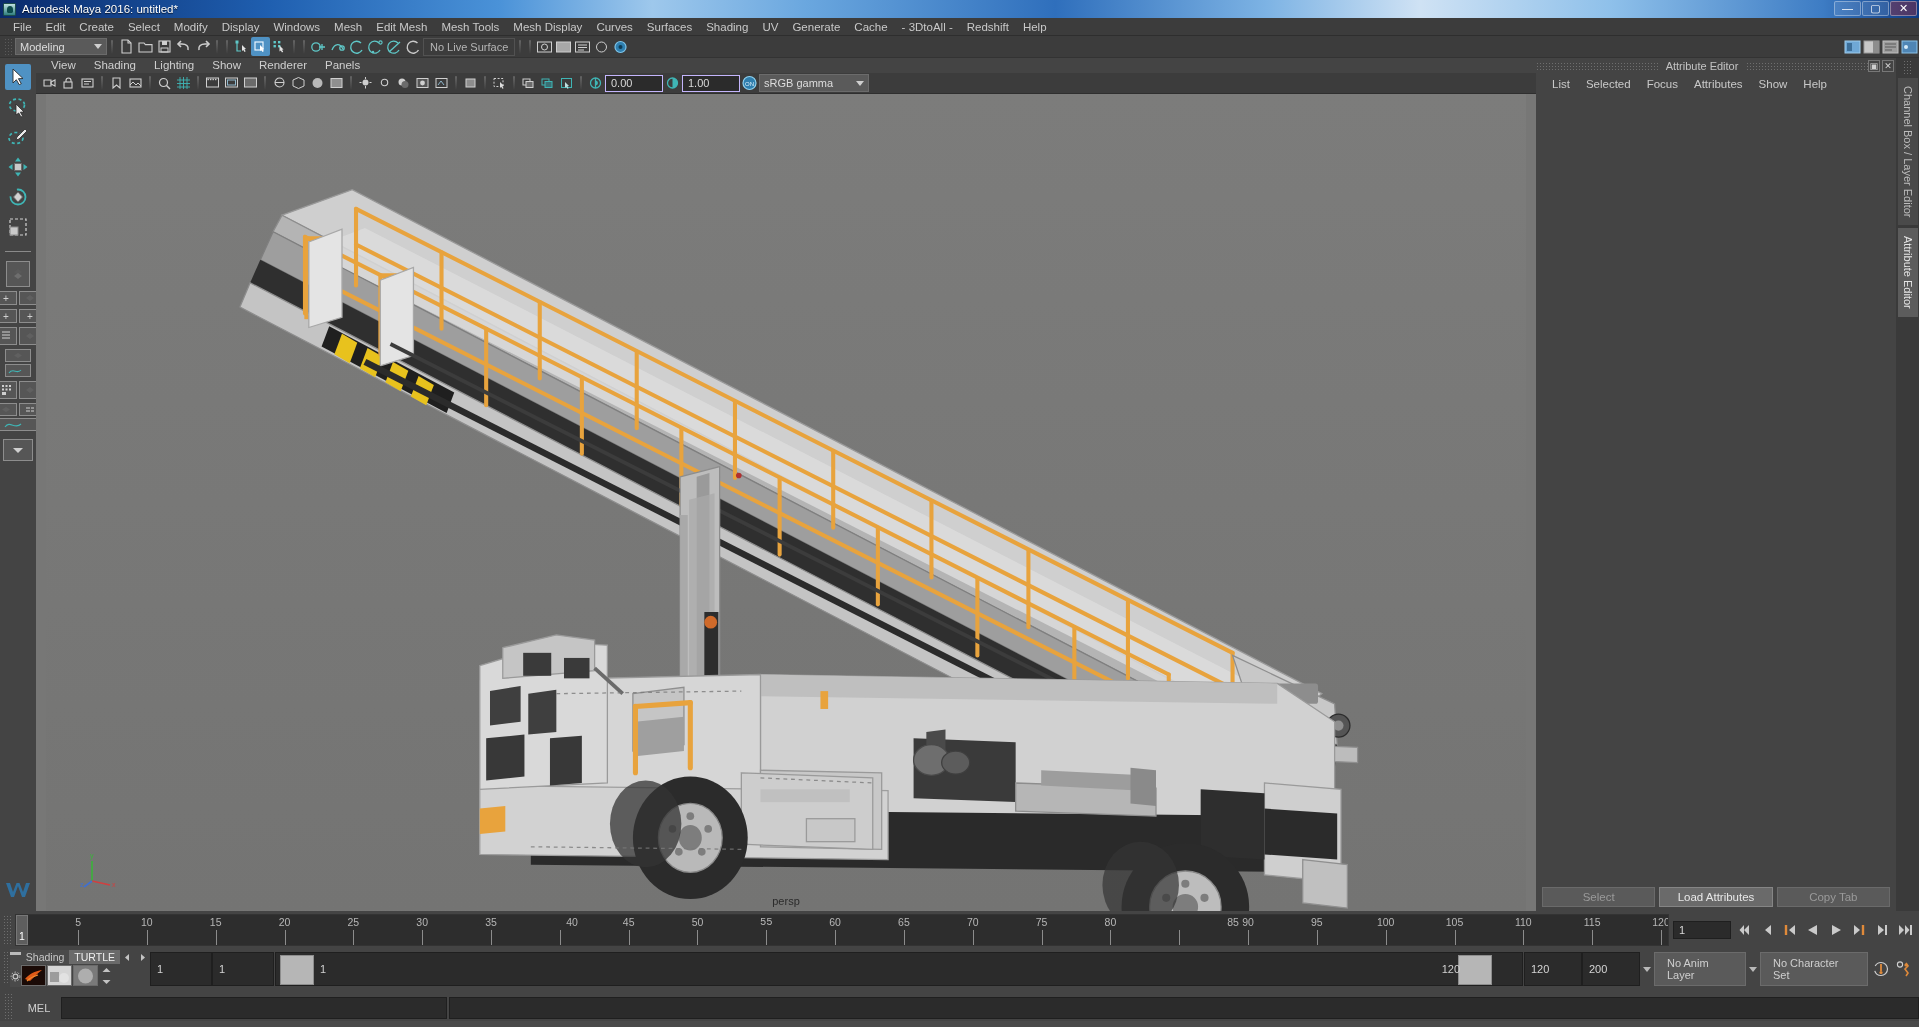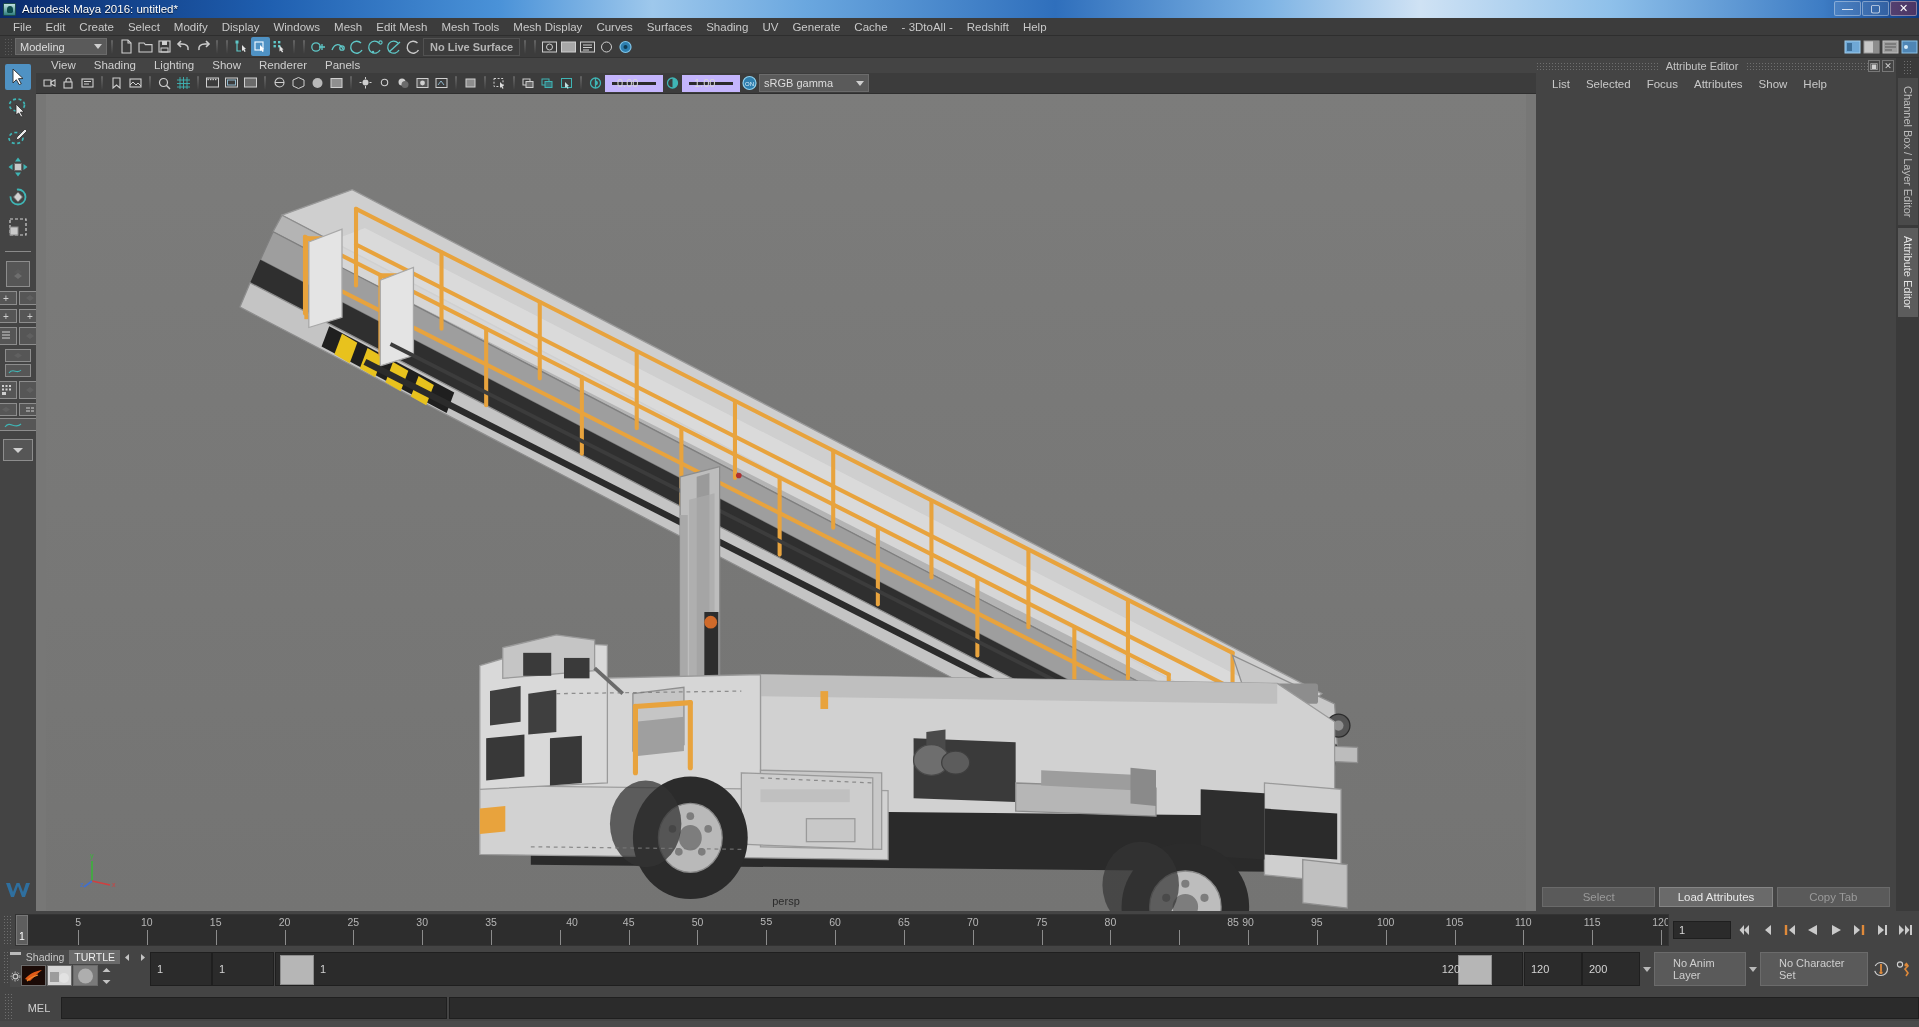--- a/index.html
+++ b/index.html
@@ -64,26 +64,26 @@
   }
   .combo .arrow{ margin-left:auto; width:0;height:0;border-left:4px solid transparent;
     border-right:4px solid transparent;border-top:5px solid #cfcfcf;}
   .tbtn{
     width:19px;height:19px; flex:0 0 auto; display:flex;align-items:center;justify-content:center;
     border-radius:2px;
   }
   .tbtn svg{ display:block; }
   .tbtn.on{ background:#4f92c4; }
   .field{
-    height:17px; background:#2b2b2b; border:7px solid #c4b5fd; color:#d8d8d8;
+    height:17px; background:#2b2b2b; border:1px solid #c4b5fd; color:#d8d8d8;
     display:flex;align-items:center;padding:0 5px;font-size:11px;
   }
   .livesurf{
     height:18px; min-width:92px; background:#3c3c3c;border:1px solid #525252;
-    color:#b5b5b5; font-size:11px; display:flex;align-items:center;padding:0 6px;font-weight:bold;
+    color:#b5b5b5; font-size:11px; display:flex;align-items:center;padding:0 6px;
   }
 
   
   #main{ position:absolute; top:58px; left:0; right:0; bottom:116px; display:flex; }
 
   
   #toolbox{ width:36px; background:#444; display:flex;flex-direction:column;align-items:center;
             padding-top:6px; gap:4px; flex:0 0 auto;}
   .tool{ width:26px;height:26px; display:flex;align-items:center;justify-content:center;}
   .tool.sel{ background:#4f92c4; border-radius:2px;}
@@ -166,21 +166,21 @@
   #shelfmini .swatches{ display:flex; gap:1px; padding-top:1px;}
   #shelfmini .sw{ width:25px;height:21px;border:1px solid #6b6b6b;}
   #rsfield{ height:34px;background:#2b2b2b;border:1px solid #1f1f1f;color:#d4d4d4;
             display:flex;align-items:center;padding:0 6px;font-size:11px; flex:0 0 auto;}
   #rstrack{ flex:1 1 auto; height:34px; background:#2b2b2b; border:1px solid #1f1f1f;
             position:relative; margin:0 1px; min-width:0;}
   #rstrack .handle{ position:absolute; top:2px; height:30px; width:34px; background:#b6b6b6;
             border:1px solid #8d8d8d;}
   #rstrack .rlab{ position:absolute; top:10px; font-size:11px; color:#d0d0d0;}
   .rscombo{ height:34px; background:#5a5a5a;border:1px solid #6b6b6b;color:#cfcfcf;
-            display:flex;align-items:center;padding:0 18px;font-size:11px; flex:0 0 auto;}
+            display:flex;align-items:center;padding:0 12px;font-size:11px; flex:0 0 auto;}
   .rsarrow{ width:14px;height:34px;display:flex;align-items:center;justify-content:center;flex:0 0 auto;}
   .rsarrow i{ width:0;height:0;border-left:4px solid transparent;border-right:4px solid transparent;
               border-top:5px solid #b9b9b9; display:block;}
 
   
   #cmdline{ position:absolute; left:0; right:0; bottom:0; height:38px; background:#444;
             display:flex; align-items:center;}
   #cmdline .cgrip{ width:9px;height:30px;margin:0 4px;
      background-image:radial-gradient(#6e6e6e 1px,transparent 1px);background-size:3px 3px;}
   #cmdline .mel{ width:44px; text-align:center; font-size:11px; color:#cfcfcf;}

